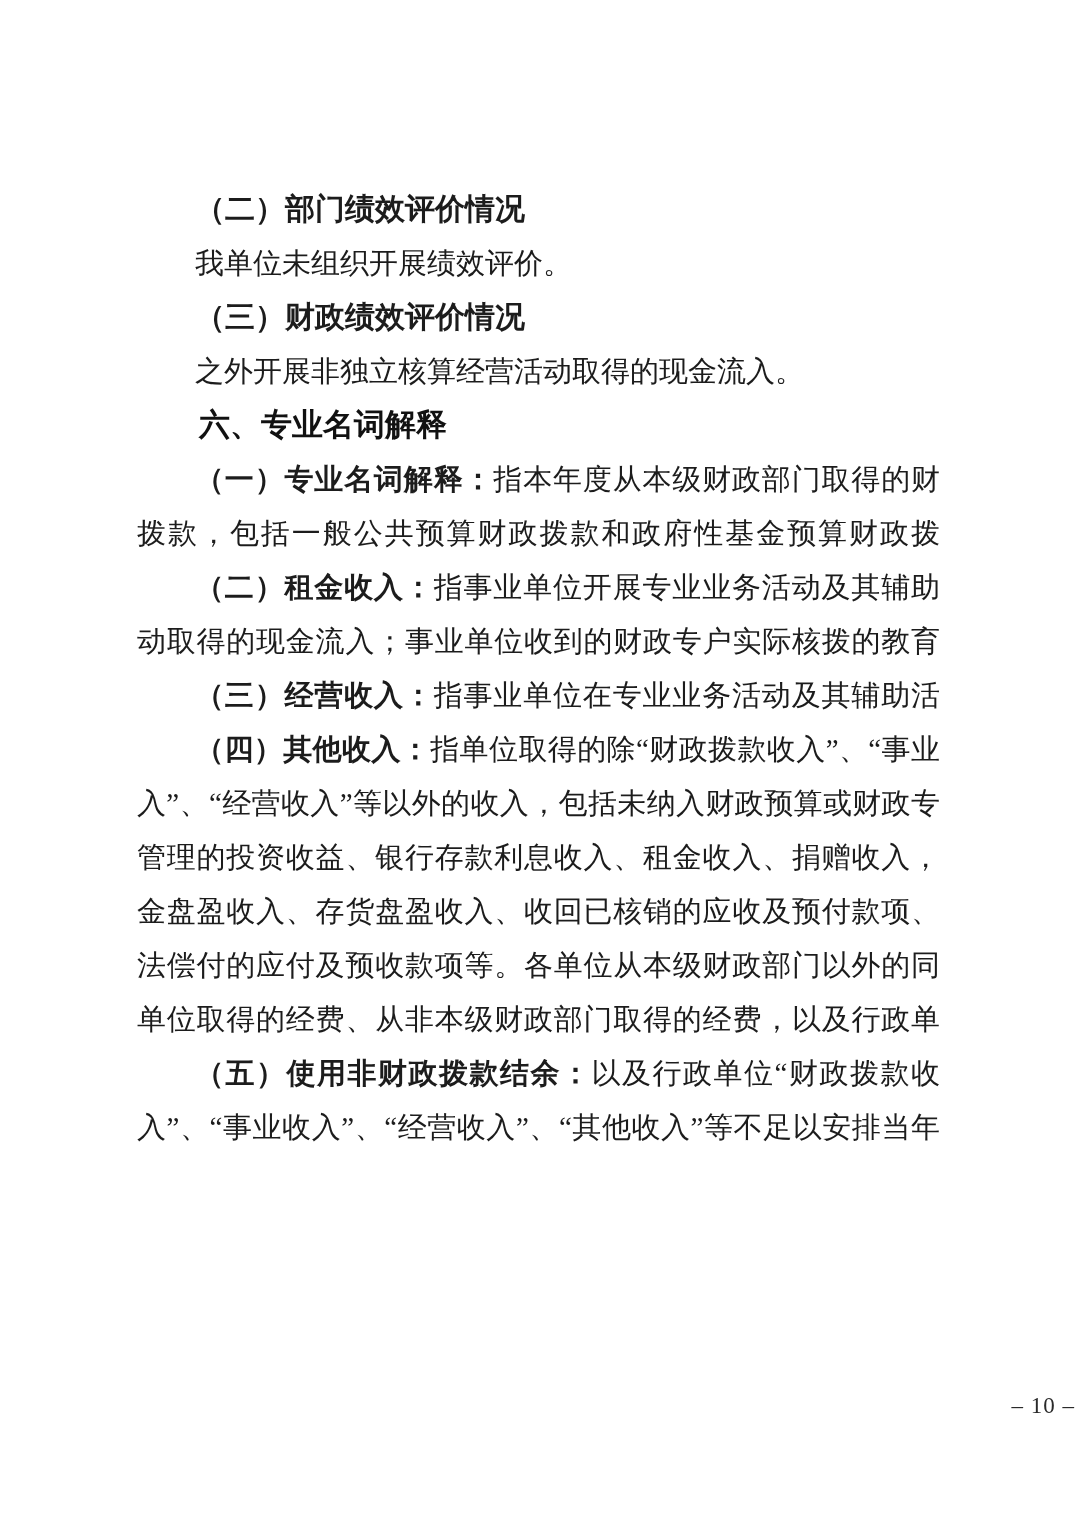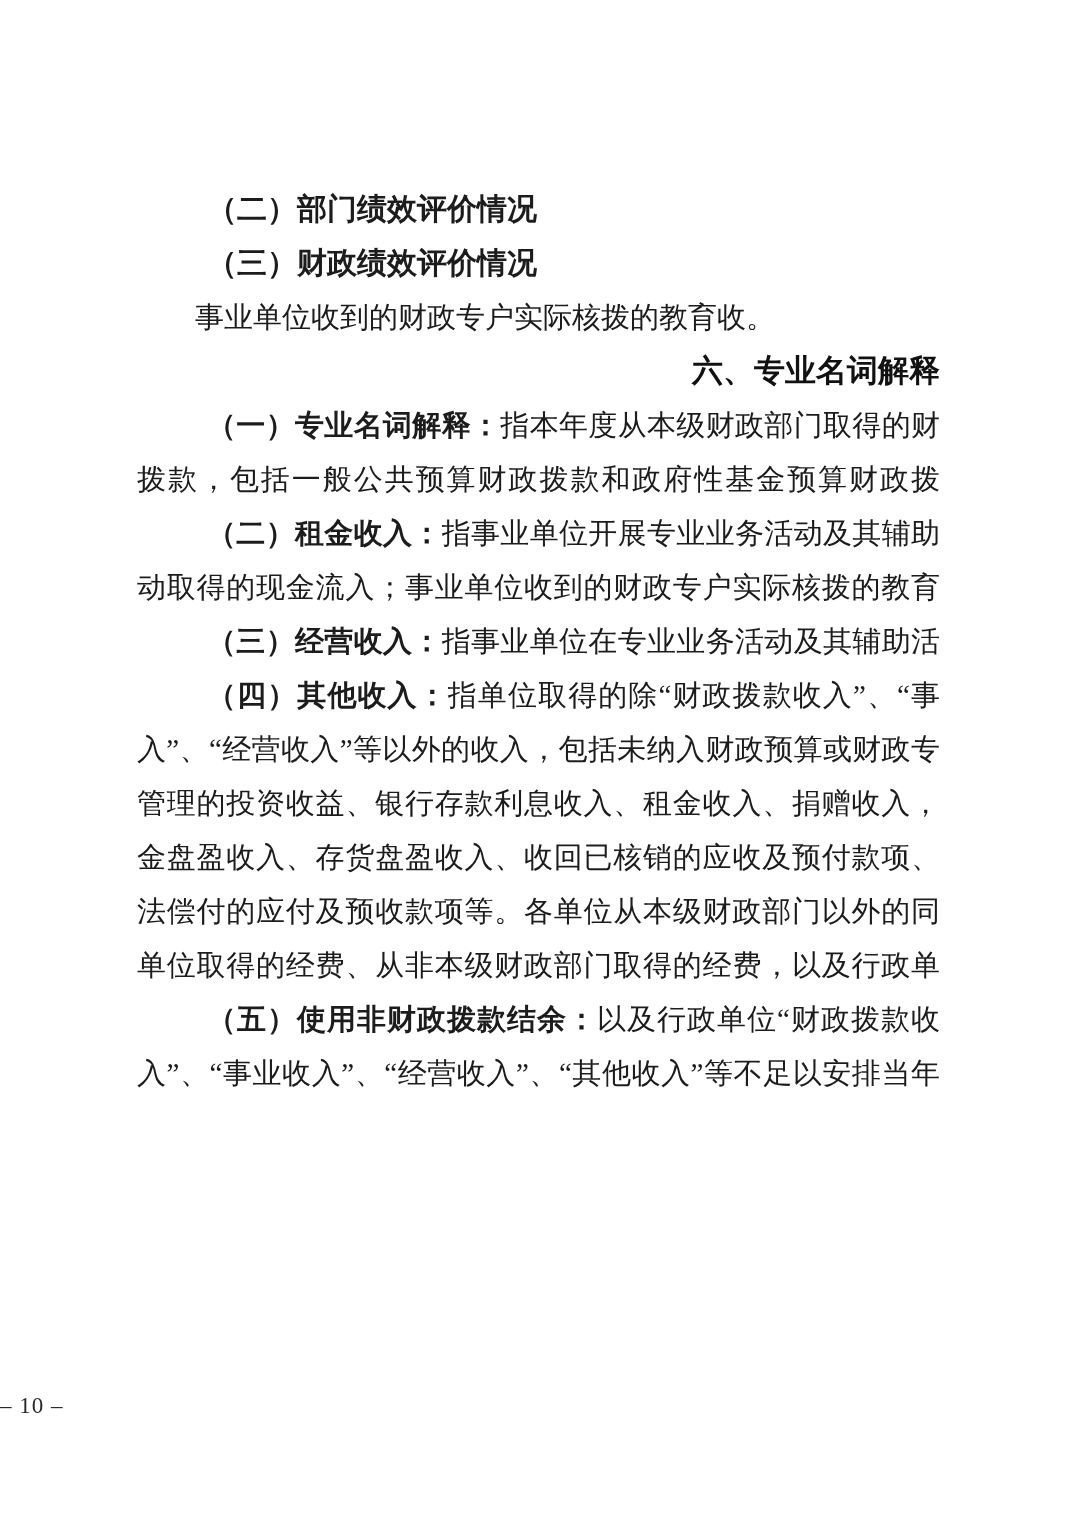--- a/index.html
+++ b/index.html
@@ -31,52 +31,51 @@
   }
   .line.indent {
     text-indent: 2em;
   }
   .line.stretch {
     text-align: justify;
     text-align-last: justify;
   }
   .line .lead {
     font-weight: bold;
-    margin-left: 12px;
   }
   .line.subhead .lead {
     font-weight: bold;
     font-size: 30px;
   }
   .line.heading {
     font-family: "Liberation Sans", sans-serif;
     font-weight: bold;
     font-size: 31px;
     color: #111111;
-    text-align: right;
   }
   .page-footer {
     position: absolute;
     left: 0;
     top: 1393px;
     width: 1075px;
-    text-align: left;
+    text-align: right;
     font-size: 23px;
     color: #2a2a2a;
     font-family: "Liberation Serif", serif;
     letter-spacing: 1px;
   }
 </style>
 </head>
 <body>
 
 <div class="doc-body">
     <div class="line subhead indent"><span class="lead">（二）部门绩效评价情况</span></div>
+    <div class="line body indent"><span class="rest">我单位未组织开展绩效评价。</span></div>
     <div class="line subhead indent"><span class="lead">（三）财政绩效评价情况</span></div>
-    <div class="line body indent"><span class="rest">事业单位收到的财政专户实际核拨的教育收。</span></div>
+    <div class="line body indent"><span class="rest">之外开展非独立核算经营活动取得的现金流入。</span></div>
     <div class="line heading indent"><span class="lead">六、专业名词解释</span></div>
     <div class="line body indent stretch"><span class="lead">（一）专业名词解释：</span><span class="rest">指本年度从本级财政部门取得的财政</span></div>
     <div class="line body stretch"><span class="rest">拨款，包括一般公共预算财政拨款和政府性基金预算财政拨款。</span></div>
     <div class="line body indent stretch"><span class="lead">（二）租金收入：</span><span class="rest">指事业单位开展专业业务活动及其辅助活</span></div>
     <div class="line body stretch"><span class="rest">动取得的现金流入；事业单位收到的财政专户实际核拨的教育收</span></div>
     <div class="line body indent stretch"><span class="lead">（三）经营收入：</span><span class="rest">指事业单位在专业业务活动及其辅助活动</span></div>
     <div class="line body indent stretch"><span class="lead">（四）其他收入：</span><span class="rest">指单位取得的除“财政拨款收入”、“事业收</span></div>
     <div class="line body stretch"><span class="rest">入”、“经营收入”等以外的收入，包括未纳入财政预算或财政专户</span></div>
     <div class="line body stretch"><span class="rest">管理的投资收益、银行存款利息收入、租金收入、捐赠收入，现</span></div>
     <div class="line body stretch"><span class="rest">金盘盈收入、存货盘盈收入、收回已核销的应收及预付款项、无</span></div>

